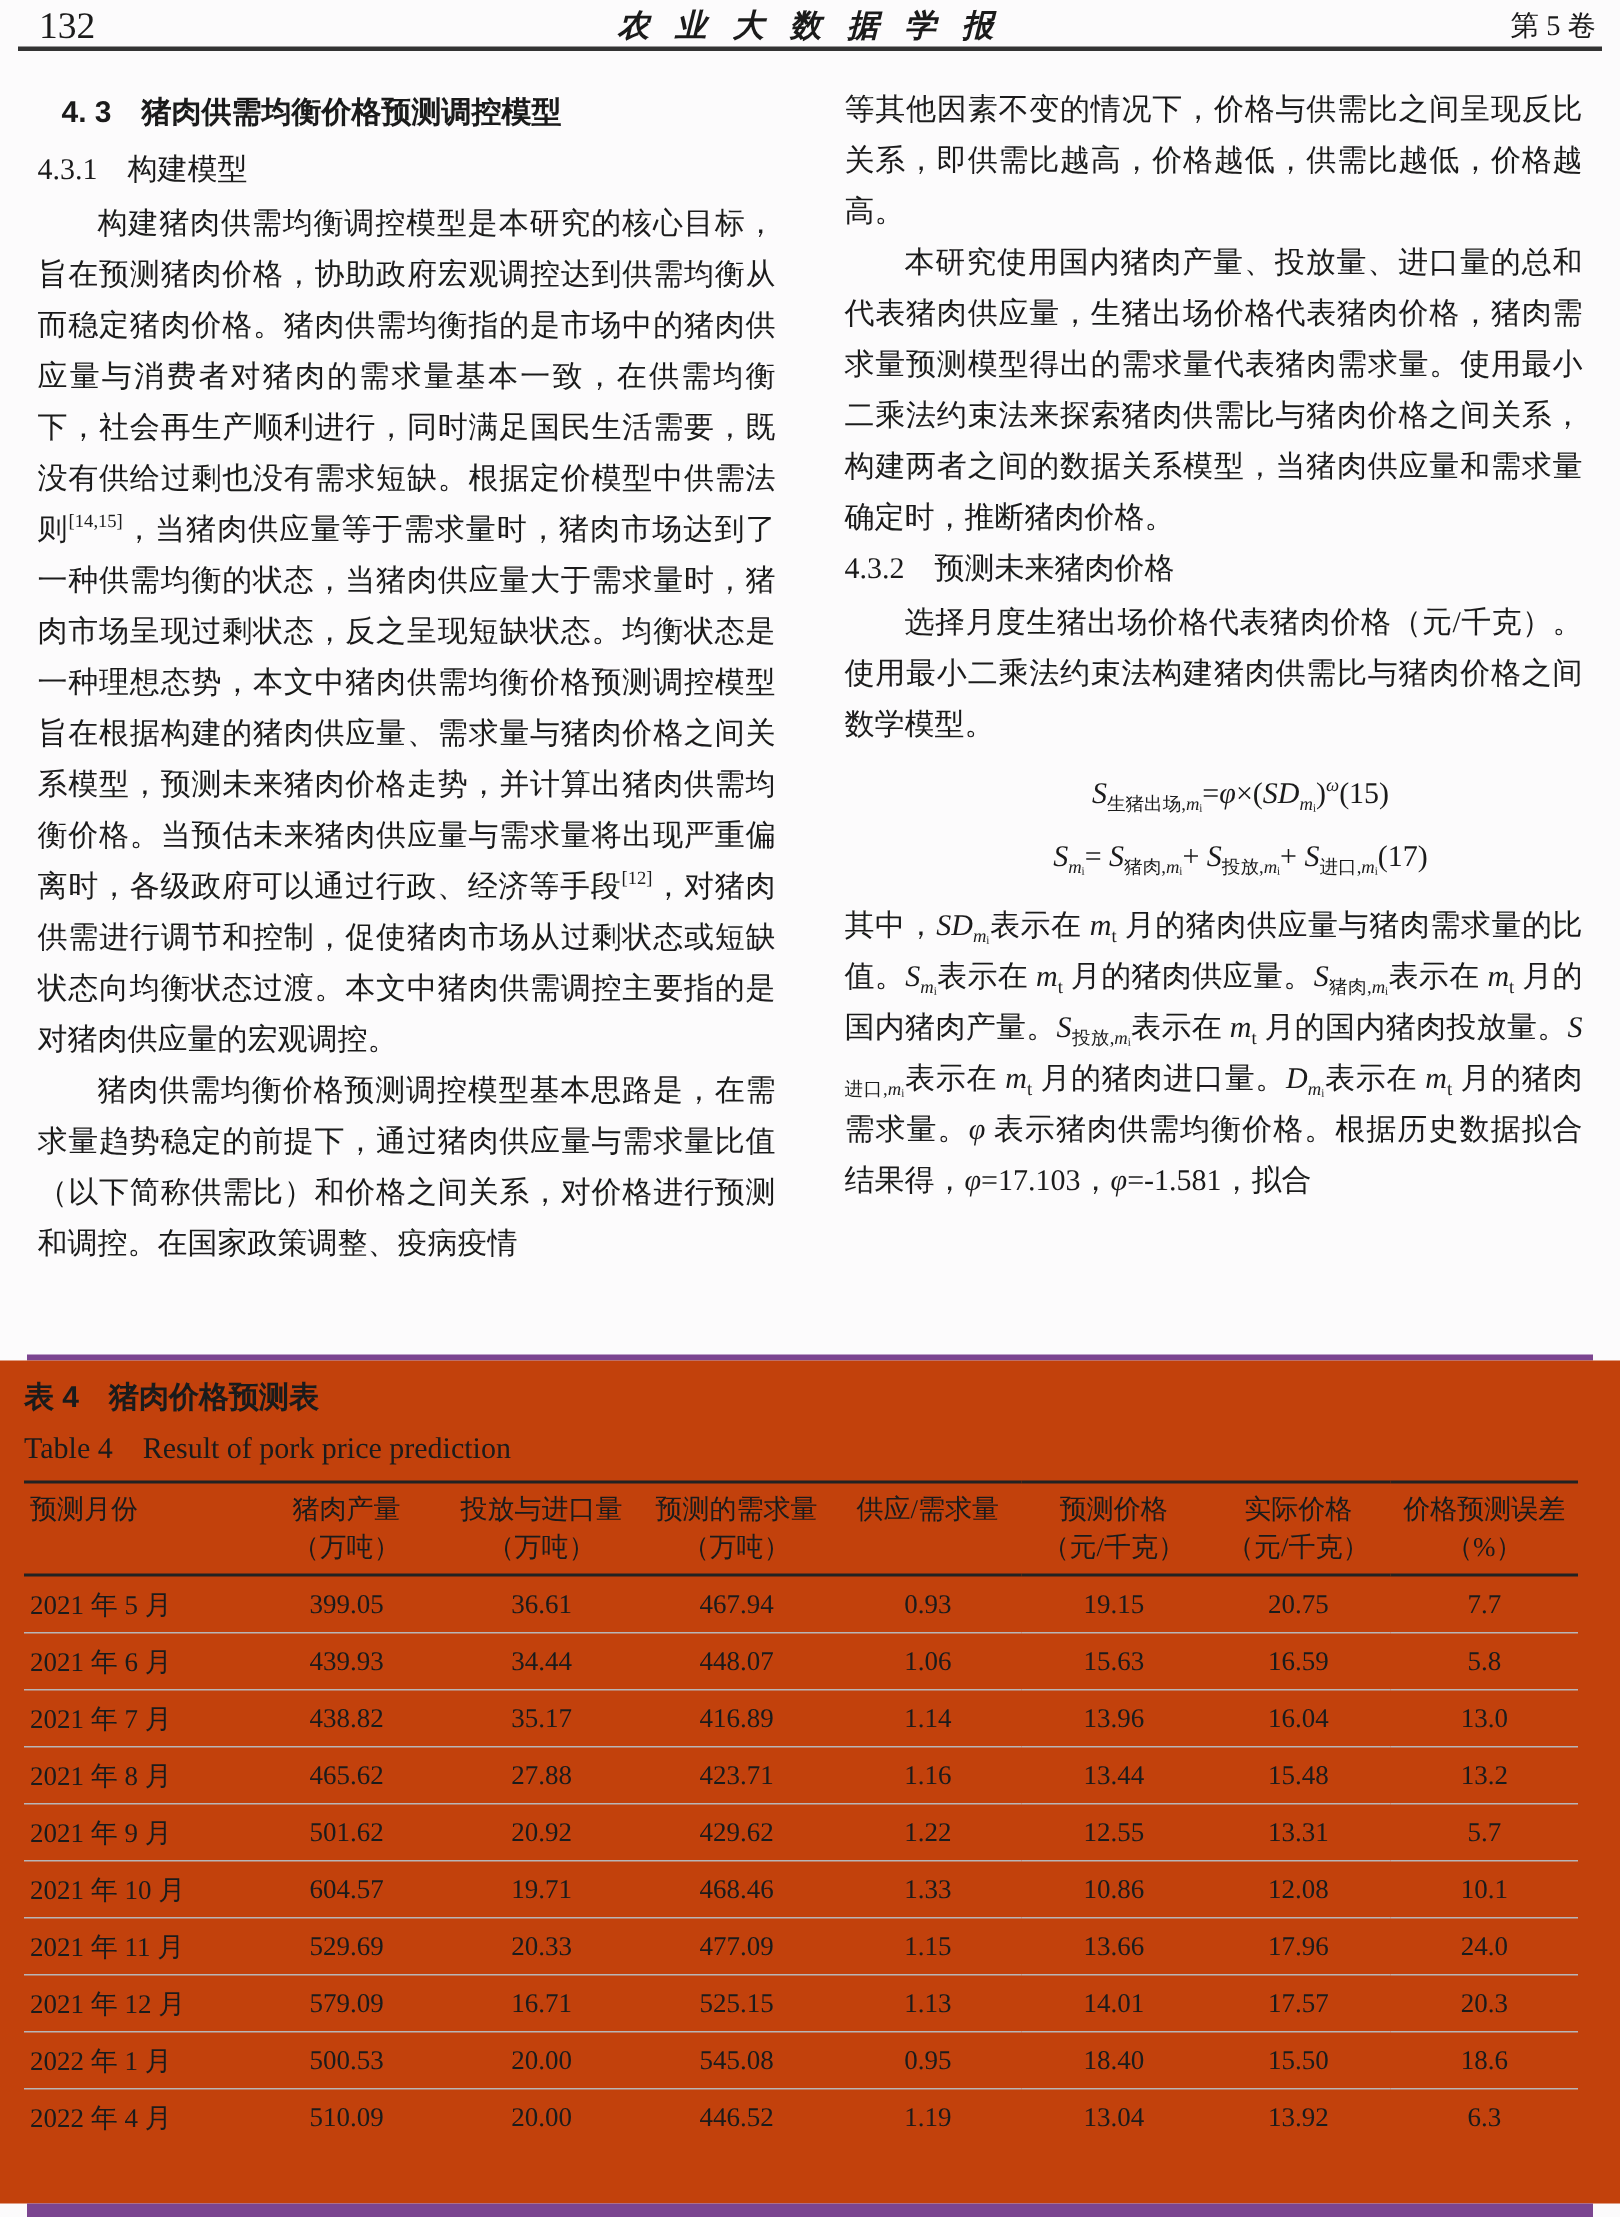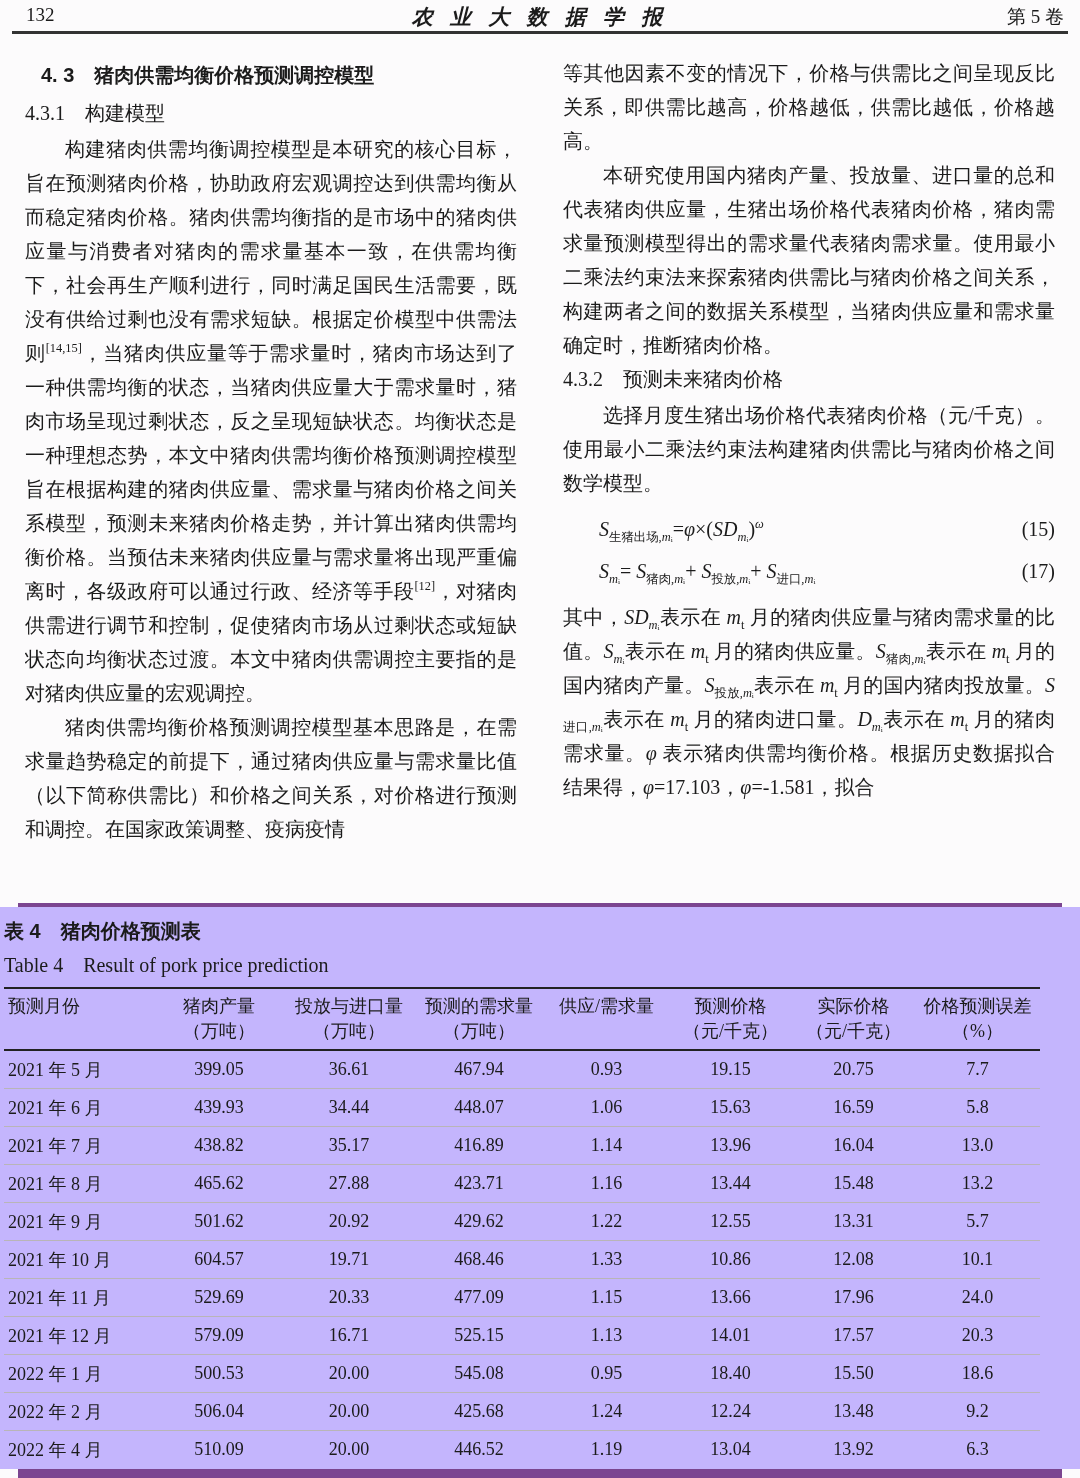--- a/index.html
+++ b/index.html
@@ -7,21 +7,21 @@
     width:1080px;height:1478px;position:relative;
     background:#fcfbfc;color:#1b1b1b;
     font-family:"Liberation Serif","DejaVu Serif",serif;
     overflow:hidden;
   }
   
   .page-header{
     position:absolute;top:0;left:12px;right:12px;height:31px;
     border-bottom:3px solid #333;
   }
-  .page-no{position:absolute;left:14px;top:4px;font-size:19px;}
+  .page-no{position:absolute;left:14px;top:4px;font-size:25px;}
   .journal-title{
     position:absolute;left:0;right:0;top:3px;text-align:center;
     font-size:21px;font-weight:bold;letter-spacing:6px;font-style:italic;
   }
   .volume{position:absolute;right:4px;top:4px;font-size:19px;}
   
   .main{
     position:absolute;top:56px;left:25px;width:1030px;height:842px;
     display:flex;gap:46px;overflow:hidden;
   }
@@ -31,32 +31,32 @@
     font-weight:bold;font-size:20px;line-height:34px;margin:2px 0 4px 16px;
   }
   .sub-heading{font-size:20px;line-height:34px;margin:0 0 2px 0;}
   p.body-par{margin:0;text-indent:2em;}
   p.body-par.no-indent{text-indent:0;}
   i{font-style:italic;}
   sub,sup{font-size:0.62em;line-height:0;}
   
   .equations{margin:10px 0 8px 0;}
   .eq-row{
-    display:flex;justify-content:space-between;align-items:baseline;
+    display:flex;justify-content:center;align-items:baseline;
     padding-left:36px;margin:16px 0;font-size:20px;line-height:26px;
   }
   .eq-formula i{font-family:"Liberation Serif","DejaVu Serif",serif;}
   .eq-number{font-size:20px;}
   
   .purple-rule{position:absolute;top:903px;left:18px;right:18px;height:4px;background:#7b4590;}
   .bottom-bar{position:absolute;bottom:0;left:18px;right:18px;height:9px;background:#7b4590;}
   
   .table-section{
     position:absolute;top:907px;left:0;right:0;bottom:9px;
-    background:#c4b5fd;padding:0 4px;
+    background:#c2410c;padding:0 16px;
   }
   .caption-zh{
     margin-top:11px;font-size:20px;font-weight:bold;
     font-family:"Liberation Sans","DejaVu Sans",sans-serif;
   }
   .caption-en{margin-top:7px;font-size:20px;}
   table.pred{
     width:1036px;border-collapse:collapse;table-layout:fixed;
     margin-top:8px;border-top:2px solid #222;
   }
@@ -242,30 +242,20 @@
           <td class="first">2022 年 1 月</td>
           <td>500.53</td>
           <td>20.00</td>
           <td>545.08</td>
           <td>0.95</td>
           <td>18.40</td>
           <td>15.50</td>
           <td>18.6</td>
         </tr>
         <tr>
-          <td class="first">2022 年 2 月</td>
-          <td>506.04</td>
-          <td>20.00</td>
-          <td>425.68</td>
-          <td>1.24</td>
-          <td>12.24</td>
-          <td>13.48</td>
-          <td>9.2</td>
-        </tr>
-        <tr>
           <td class="first">2022 年 4 月</td>
           <td>510.09</td>
           <td>20.00</td>
           <td>446.52</td>
           <td>1.19</td>
           <td>13.04</td>
           <td>13.92</td>
           <td>6.3</td>
         </tr>
       </tbody>

